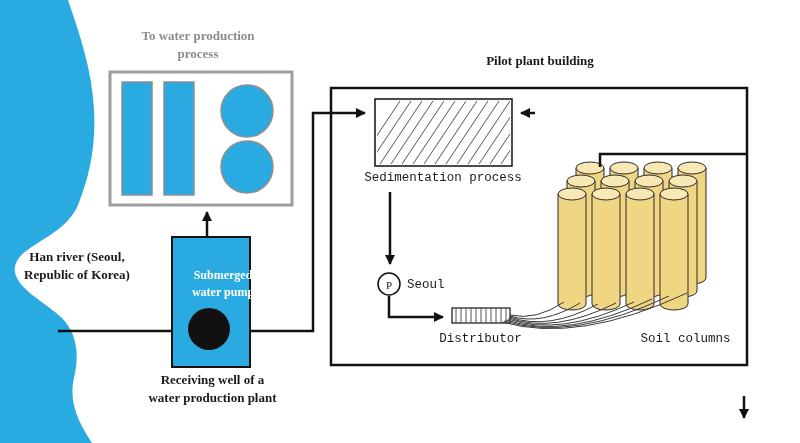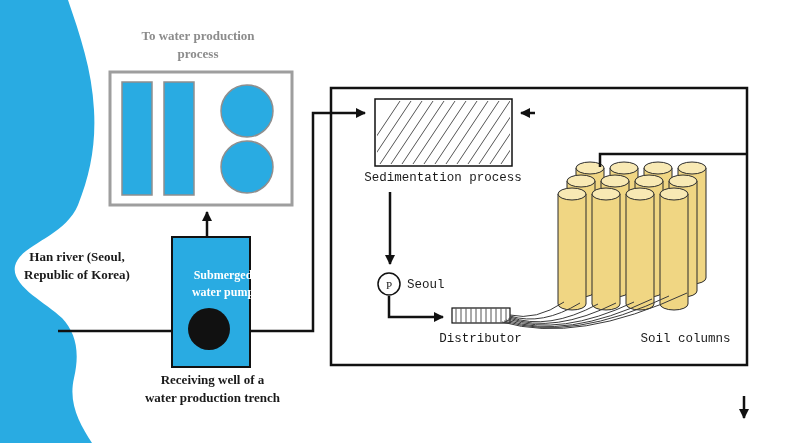--- a/index.html
+++ b/index.html
@@ -105,29 +105,30 @@
              M504,321 Q572,342 669,296 M502,322 Q578,344 687,293"></path>
 
     <path class="flow" d="M600,167 L600,154 L746,154"></path>
 
     <path class="flow" d="M744,396 L744,418" marker-end="url(#ah)"></path>
   </svg>
 
   <div class="label b gray s13" style="left:108px;top:27px;width:180px;">To water production
 process</div>
 
+  <div class="label b s13" style="left:450px;top:52px;width:180px;">Pilot plant building</div>
 
   <div class="label b s13" style="left:2px;top:248px;width:150px;">Han river (Seoul,
 Republic of Korea)</div>
 
   <div class="label b white s12" style="left:173px;top:267px;width:100px;">Submerged
 water pump</div>
 
   <div class="label b s13" style="left:120px;top:371px;width:185px;">Receiving well of a
-water production trench</div>
+water production plant</div>
 
   <div class="label s125" style="left:363px;top:170px;width:160px;">Sedimentation process</div>
 
   <div class="label s11" style="left:379px;top:278px;width:20px;">P</div>
 
   <div class="label left s125" style="left:407px;top:277px;width:60px;">Seoul</div>
 
   <div class="label s125" style="left:428px;top:331px;width:105px;">Distributor</div>
 
   <div class="label s125" style="left:633px;top:331px;width:105px;">Soil columns</div>

